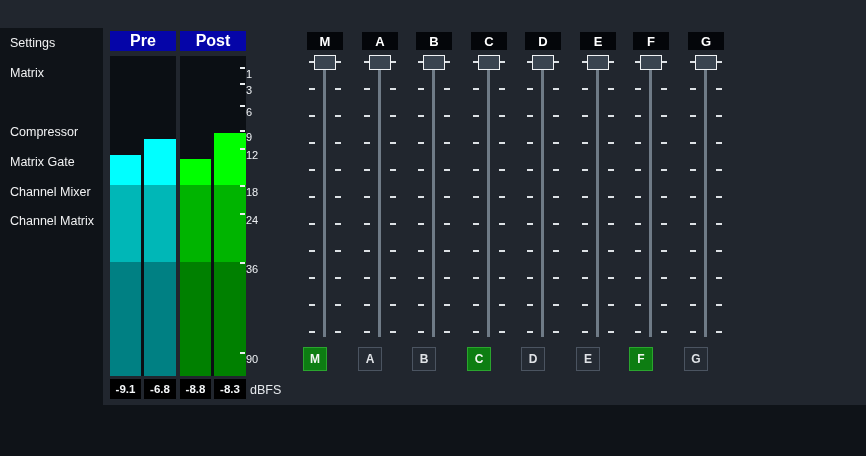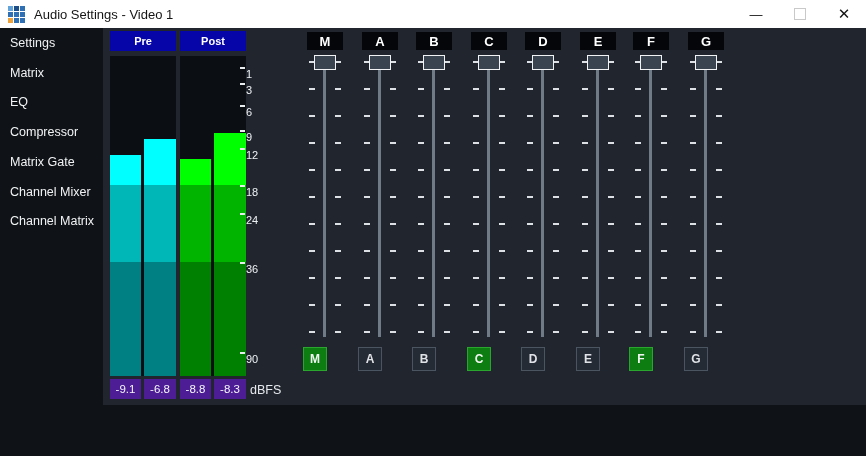--- a/index.html
+++ b/index.html
@@ -19,67 +19,45 @@
   #max-box{width:10px;height:10px;border:1px solid #c9c9c9;}
   
   #sidebar{position:absolute;left:0;top:28px;width:103px;height:377px;background:#0f1318;}
   .side-item{position:absolute;left:0;width:103px;height:30px;line-height:30px;
              padding-left:10px;box-sizing:border-box;color:#f1f2f3;font-size:12.5px;
              white-space:nowrap;overflow:hidden;}
   
   #footer{position:absolute;left:0;top:405px;width:866px;height:51px;background:#0f1318;}
   
   .meter-header{display:flex;align-items:center;justify-content:center;color:#fff;
-                font-weight:bold;font-size:11px;}
-  .value-box{display:flex;align-items:center;justify-content:center;background:#4c1d95;
-             color:#f5f7f9;font-weight:normal;font-size:11.5px;}
+                font-weight:bold;font-size:16px;}
+  .value-box{display:flex;align-items:center;justify-content:center;background:#000000;
+             color:#f5f7f9;font-weight:bold;font-size:11.5px;}
   .scale-label{font-size:11px;color:#eef1f4;line-height:11px;}
   .scale-tick{width:5px;height:2px;background:#e8ecef;}
   
   .bus-label{display:flex;align-items:center;justify-content:center;background:#04060a;
              color:#fff;font-weight:bold;font-size:13px;}
   .fader-tick{width:6px;height:2px;background:#dde1e5;}
   .fader-handle{background:#3a4450;border:1px solid #f0f2f4;box-sizing:border-box;}
   .bus-btn{display:flex;align-items:center;justify-content:center;font-weight:bold;
            font-size:12px;box-sizing:border-box;}
   .bus-btn.off{background:#252b34;border:1px solid #4b5461;color:#dfe2e6;}
   .bus-btn.on{background:#0d7d12;border:1px solid #2aa52e;color:#f2f6f2;}
   #dbfs{position:absolute;left:250px;top:383px;color:#e6e9ed;font-size:12.5px;}
 </style>
 </head>
 <body>
 
 <div id="app">
 
-  <div id="titlebar">
-    <div id="appicon">
-        <span style="background: rgb(99, 163, 220);"></span>
-        <span style="background: rgb(28, 78, 138);"></span>
-        <span style="background: rgb(47, 111, 179);"></span>
-        <span style="background: rgb(47, 111, 179);"></span>
-        <span style="background: rgb(47, 111, 179);"></span>
-        <span style="background: rgb(47, 111, 179);"></span>
-        <span style="background: rgb(240, 162, 58);"></span>
-        <span style="background: rgb(47, 111, 179);"></span>
-        <span style="background: rgb(47, 111, 179);"></span>
-      </div>
-    <span id="wintitle">Audio Settings - Video 1</span>
-    <div id="wincontrols">
-      <div class="winbtn">—</div>
-      <div class="winbtn">
-          <span id="max-box"></span>
-        </div>
-      <div class="winbtn" style="font-size:15px;">✕</div>
-    </div>
-  </div>
 
   <div id="sidebar">
       <div class="abs side-item" style="top: 0px; background: transparent;">Settings</div>
       <div class="abs side-item" style="top: 29.7px; background: transparent;">Matrix</div>
-      <div class="abs side-item" style="top: 59.4px; background: transparent;">EQ</div>
       <div class="abs side-item" style="top: 89.1px; background: transparent;">Compressor</div>
       <div class="abs side-item" style="top: 118.8px; background: transparent;">Matrix Gate</div>
       <div class="abs side-item" style="top: 148.5px; background: transparent;">Channel Mixer</div>
       <div class="abs side-item" style="top: 178.2px; background: transparent;">Channel Matrix</div>
     </div>
 
   <div id="layer">
       <div class="abs meter-header" style="left: 110px; top: 31px; width: 66px; height: 20px; background: rgb(5, 5, 168);">Pre</div>
       <div class="abs" style="left: 110px; top: 56px; width: 66px; height: 320px; background: rgb(11, 15, 20);"></div>
       <div class="abs" style="left: 110px; top: 155px; width: 31px; height: 221px; background: linear-gradient(rgb(0, 255, 255) 0px, rgb(0, 255, 255) 30px, rgb(0, 183, 183) 30px, rgb(0, 183, 183) 107px, rgb(0, 128, 131) 107px, rgb(0, 128, 131) 221px);"></div>

